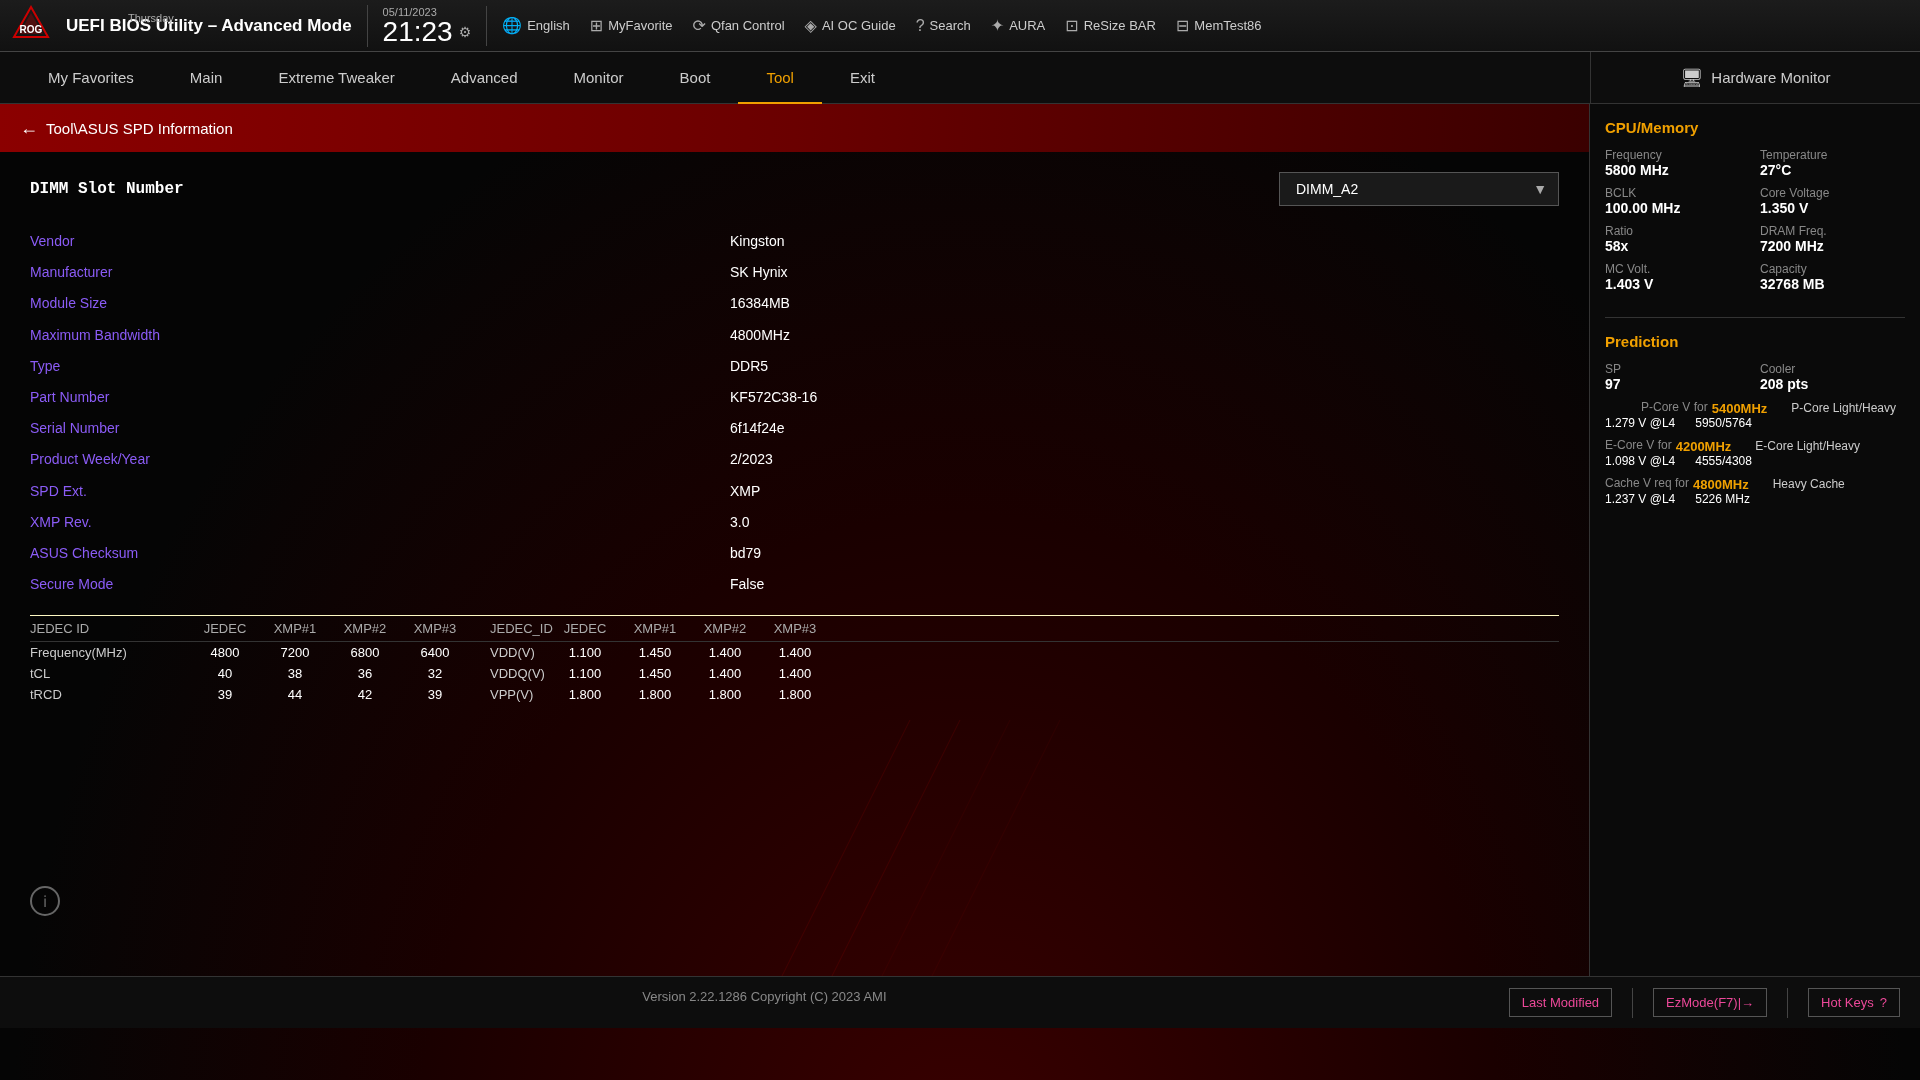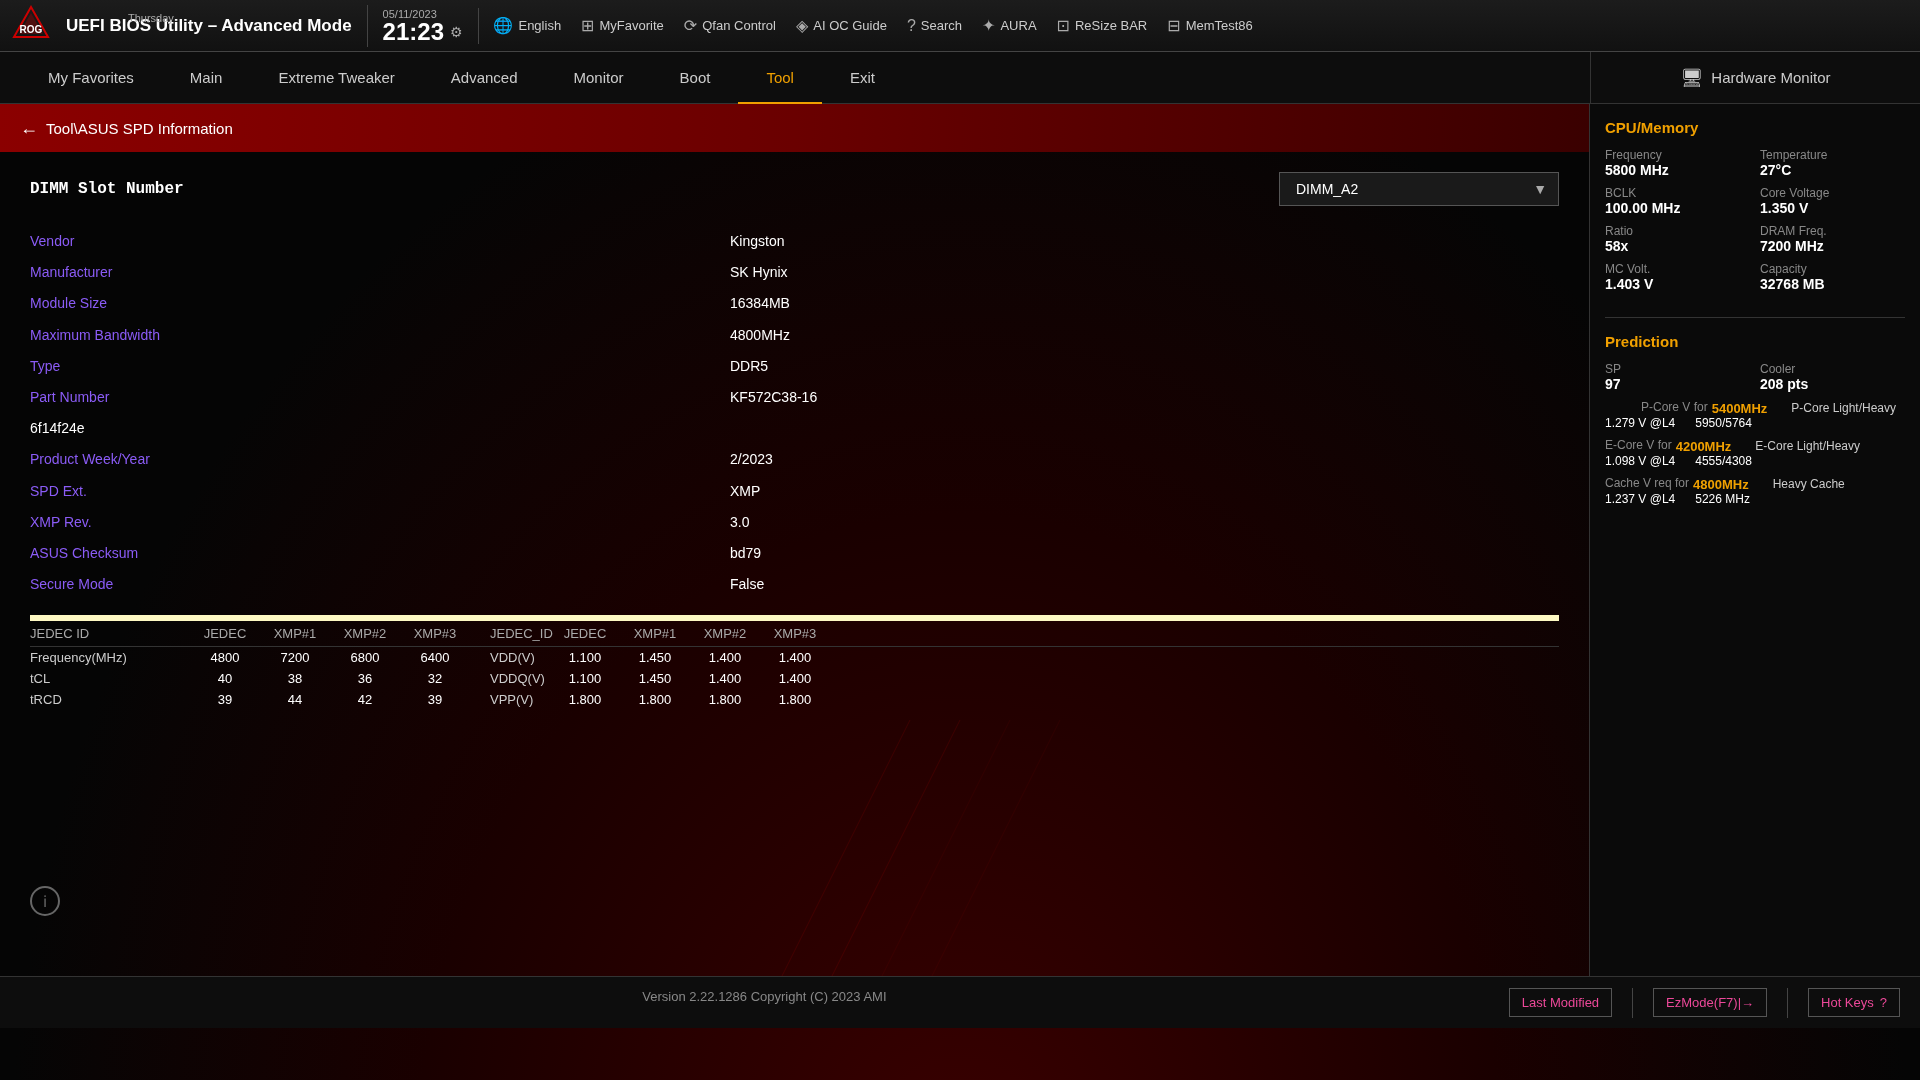--- a/index.html
+++ b/index.html
@@ -63,23 +63,23 @@
       color: #aaa;
     }
 
     .time-line {
       display: flex;
       align-items: center;
       gap: 6px;
     }
 
     .time-text {
-      font-size: 24px;
+      font-size: 28px;
       color: #fff;
-      font-weight: bold;
+      font-weight: normal;
       line-height: 1;
     }
 
     .gear-icon-small {
       font-size: 14px;
       color: #aaa;
       cursor: pointer;
     }
 
     .nav-tools {
@@ -263,21 +263,21 @@
     }
 
     .info-value {
       color: #fff;
       font-size: 14px;
     }
 
     
     .jedec-section {
       margin-top: 15px;
-      border-top: 6px solid #fef9c3;
+      border-top: 1px solid #fef9c3;
     }
 
     .jedec-header-row {
       display: flex;
       padding: 5px 0;
       color: #aaa;
       font-size: 13px;
       border-bottom: 1px solid #333;
     }
 
@@ -597,20 +597,21 @@
         </div>
         <div class="info-row">
           <span class="info-label">Type</span>
           <span class="info-value">DDR5</span>
         </div>
         <div class="info-row">
           <span class="info-label">Part Number</span>
           <span class="info-value">KF572C38-16</span>
         </div>
         <div class="info-row">
+          <span class="info-label">Serial Number</span>
           <span class="info-value">6f14f24e</span>
         </div>
         <div class="info-row">
           <span class="info-label">Product Week/Year</span>
           <span class="info-value"> 2/2023</span>
         </div>
         <div class="info-row">
           <span class="info-label">SPD Ext.</span>
           <span class="info-value">XMP</span>
         </div>

